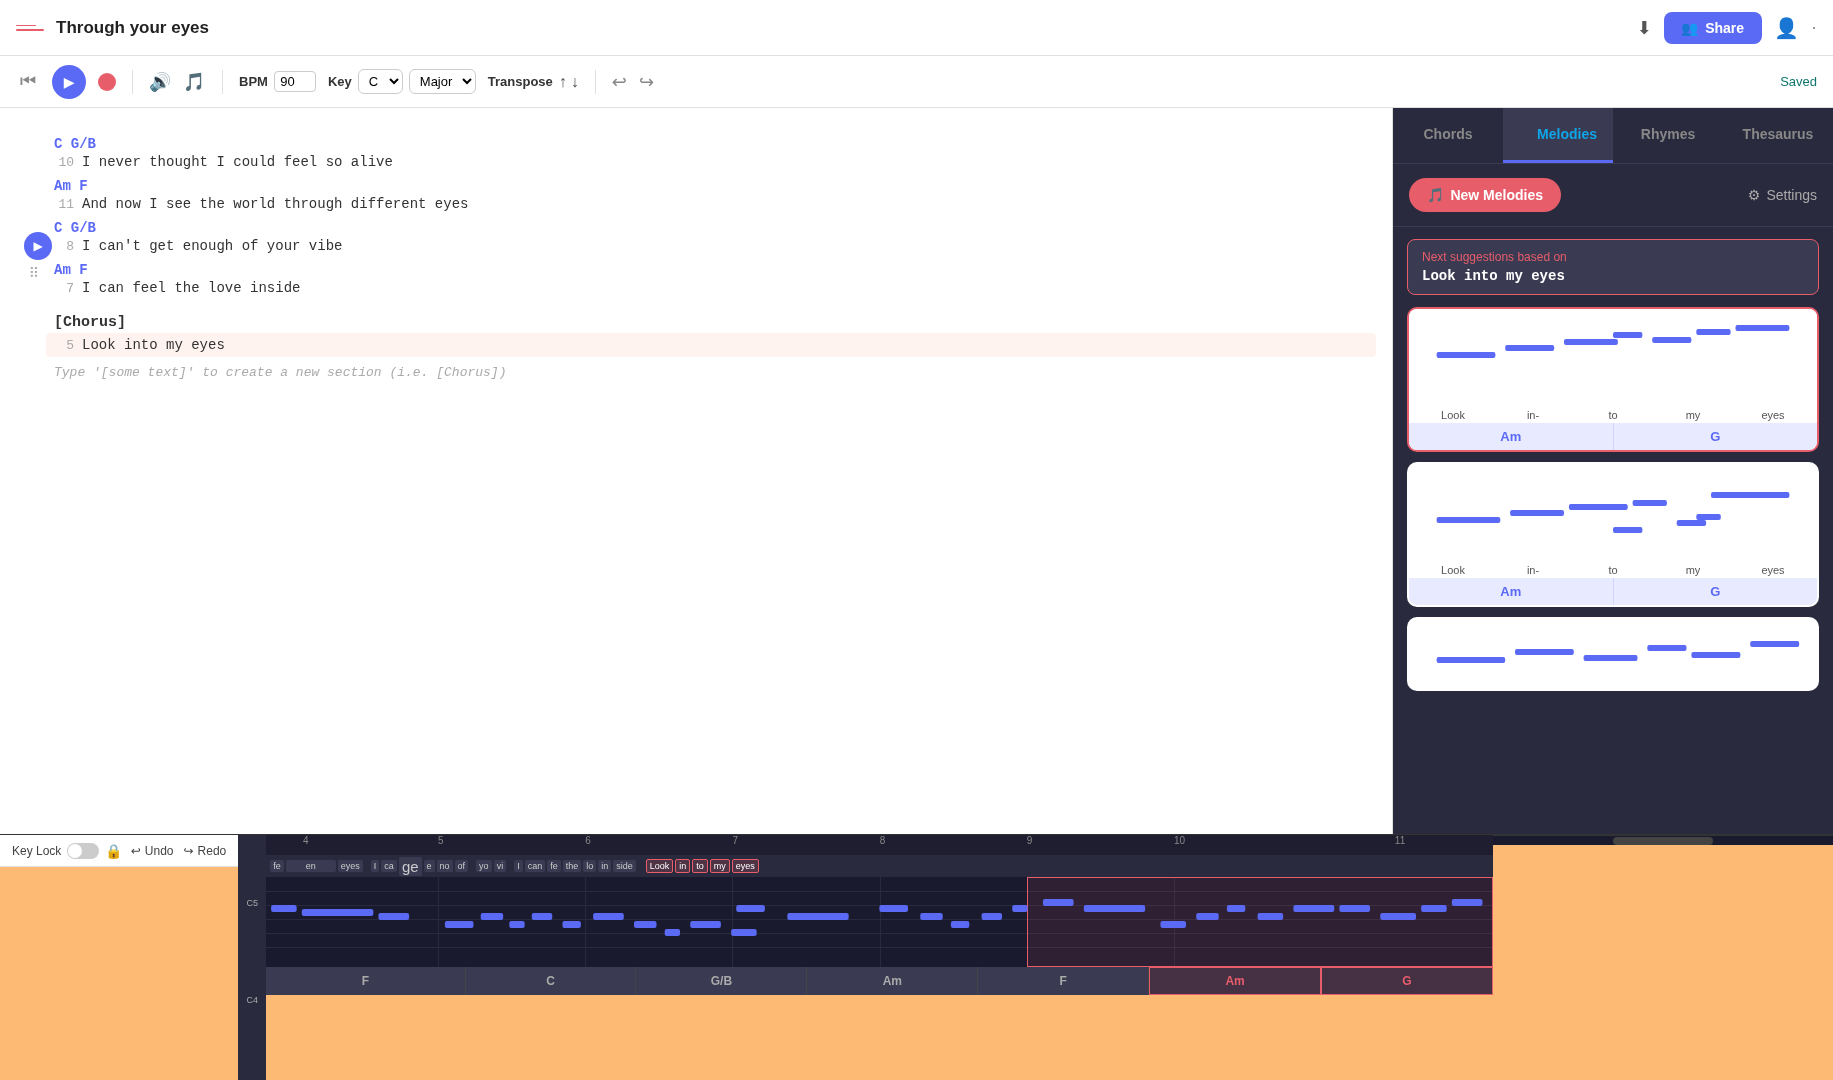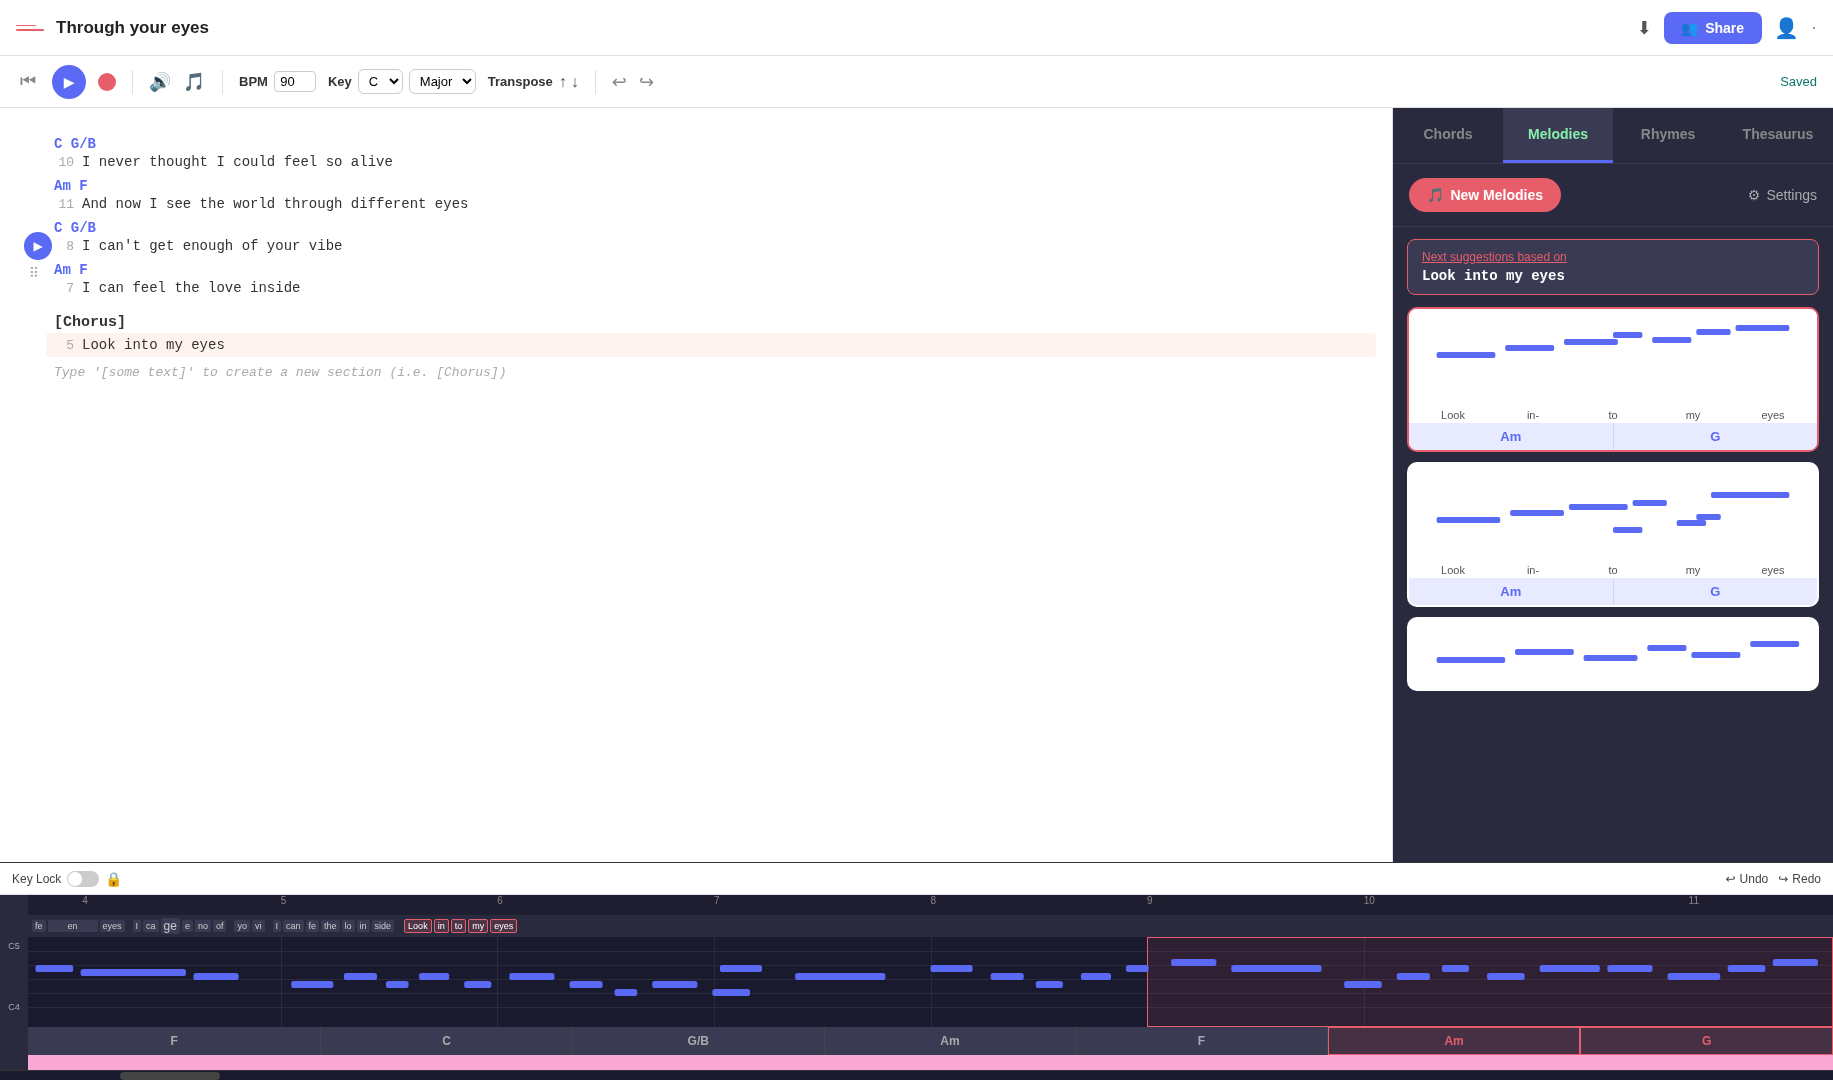--- a/index.html
+++ b/index.html
@@ -64,41 +64,41 @@
 
     
     .suggestions-panel {
       width: 440px; background: #2a2a3e; display: flex; flex-direction: column; flex-shrink: 0;
     }
     .tabs-header { display: flex; border-bottom: 1px solid #3a3a52; }
     .tab-item {
       flex: 1; padding: 18px 16px; text-align: center; font-family: Arial, sans-serif;
       font-size: 14px; font-weight: 600; color: #888; cursor: pointer; border-bottom: 3px solid transparent;
     }
-    .tab-item.active { color: #86efac; border-bottom: 3px solid #5b6af5; background: #3a3a52; }
+    .tab-item.active { color: #0ea5e9; border-bottom: 3px solid #5b6af5; background: #3a3a52; text-align: right; }
 
     .suggestions-toolbar {
       display: flex; align-items: center; justify-content: space-between;
       padding: 14px 16px; border-bottom: 1px solid #3a3a52;
     }
     .new-melodies-btn {
       background: #e85d6a; color: #fff; border: none; border-radius: 20px;
       padding: 9px 18px; font-size: 14px; font-weight: 600; cursor: pointer;
       display: flex; align-items: center; gap: 6px;
     }
     .settings-btn {
       background: none; border: none; color: #aaa; cursor: pointer;
       font-size: 14px; display: flex; align-items: center; gap: 6px;
     }
 
     .next-suggestions-box {
       margin: 12px 14px; background: #3a3a52; border: 1px solid #e85d6a;
       border-radius: 8px; padding: 10px 14px;
     }
-    .next-suggestions-label { font-size: 12px; color: #e85d6a; font-family: Arial, sans-serif; margin-bottom: 4px; text-decoration: underline; }
+    .next-suggestions-label { font-size: 12px; color: #e85d6a; font-family: Arial, sans-serif; margin-bottom: 4px; }
     .next-suggestions-text { font-size: 14px; color: #fff; font-family: 'Courier New', monospace; font-weight: 600; }
 
     .melody-cards { flex: 1; overflow-y: auto; padding: 0 14px 14px; display: flex; flex-direction: column; gap: 10px; }
 
     .melody-card {
       background: #fff; border-radius: 10px; overflow: hidden; border: 2px solid transparent; flex-shrink: 0;
     }
     .melody-card.selected { border-color: #e85d6a; }
     .melody-piano-roll { height: 100px; background: #fff; position: relative; padding: 8px; }
     .melody-labels { display: flex; padding: 0 4px 2px; }
@@ -108,22 +108,22 @@
     .melody-chord:last-child { border-right: none; }
 
     .arrow-indicator {
       position: absolute; left: -8px; top: 50%; transform: translateY(-50%);
       width: 28px; height: 28px; background: #e85d6a; border-radius: 50%;
       display: flex; align-items: center; justify-content: center; color: #fff; font-size: 14px;
     }
 
     
     .bottom-panel {
-      height: 218px; background: #f9a8d4; border-top: 1px solid #333;
-      display: flex; flex-direction: column; flex-shrink: 0;
+      height: 246px; background: #fdba74; border-top: 1px solid #333;
+      display: flex; flex-direction: row; flex-shrink: 0;
     }
     .bottom-toolbar {
       display: flex; align-items: center; background: #fff; border-bottom: 1px solid #e0e0e0;
       padding: 4px 12px; height: 32px; gap: 8px;
     }
     .key-lock { display: flex; align-items: center; gap: 6px; font-family: Arial, sans-serif; font-size: 12px; color: #444; }
     .toggle-track { width: 32px; height: 16px; background: #ccc; border-radius: 8px; position: relative; cursor: pointer; }
     .toggle-thumb { width: 14px; height: 14px; background: #fff; border-radius: 50%; position: absolute; top: 1px; left: 1px; transition: left 0.2s; }
     .lock-icon { color: #5b6af5; font-size: 14px; }
     .undo-redo { margin-left: auto; display: flex; gap: 10px; }
@@ -367,21 +367,21 @@
         <span style="position:absolute;left:74%;font-size:10px;color:#888;font-family:Arial,sans-serif;">10</span>
         <span style="position:absolute;left:92%;font-size:10px;color:#888;font-family:Arial,sans-serif;">11</span>
       </div>
 
       <div style="height:22px;background:#2a2a3e;position:relative;display:flex;align-items:center;gap:2px;padding:0 4px;overflow:hidden;">
         <span style="background:#3a3a52;color:#ccc;font-size:9px;font-family:Arial,sans-serif;padding:1px 3px;border-radius:2px;">fe</span>
         <span style="background:#3a3a52;color:#ccc;font-size:9px;font-family:Arial,sans-serif;padding:1px 20px;border-radius:2px;">en</span>
         <span style="background:#3a3a52;color:#ccc;font-size:9px;font-family:Arial,sans-serif;padding:1px 3px;border-radius:2px;">eyes</span>
         <span style="background:#3a3a52;color:#ccc;font-size:9px;font-family:Arial,sans-serif;padding:1px 3px;border-radius:2px;margin-left:6px;">I</span>
         <span style="background:#3a3a52;color:#ccc;font-size:9px;font-family:Arial,sans-serif;padding:1px 3px;border-radius:2px;">ca</span>
-        <span style="background:#3a3a52;color:#ccc;font-size:12px;font-family:Arial,sans-serif;padding:1px 3px;border-radius:2px;">ge</span>
+        <span style="background:#3a3a52;color:#ccc;font-size:15px;font-family:Arial,sans-serif;padding:1px 3px;border-radius:2px;">ge</span>
         <span style="background:#3a3a52;color:#ccc;font-size:9px;font-family:Arial,sans-serif;padding:1px 3px;border-radius:2px;">e</span>
         <span style="background:#3a3a52;color:#ccc;font-size:9px;font-family:Arial,sans-serif;padding:1px 3px;border-radius:0;">no</span>
         <span style="background:#3a3a52;color:#ccc;font-size:9px;font-family:Arial,sans-serif;padding:1px 3px;border-radius:2px;">of</span>
         <span style="background:#3a3a52;color:#ccc;font-size:9px;font-family:Arial,sans-serif;padding:1px 3px;border-radius:2px;margin-left:6px;">yo</span>
         <span style="background:#3a3a52;color:#ccc;font-size:9px;font-family:Arial,sans-serif;padding:1px 3px;border-radius:2px;">vi</span>
         <span style="background:#3a3a52;color:#ccc;font-size:9px;font-family:Arial,sans-serif;padding:1px 3px;border-radius:2px;margin-left:6px;">I</span>
         <span style="background:#3a3a52;color:#ccc;font-size:9px;font-family:Arial,sans-serif;padding:1px 3px;border-radius:2px;">can</span>
         <span style="background:#3a3a52;color:#ccc;font-size:9px;font-family:Arial,sans-serif;padding:1px 3px;border-radius:2px;">fe</span>
         <span style="background:#3a3a52;color:#ccc;font-size:9px;font-family:Arial,sans-serif;padding:1px 3px;border-radius:2px;">the</span>
         <span style="background:#3a3a52;color:#ccc;font-size:9px;font-family:Arial,sans-serif;padding:1px 3px;border-radius:2px;">lo</span>

